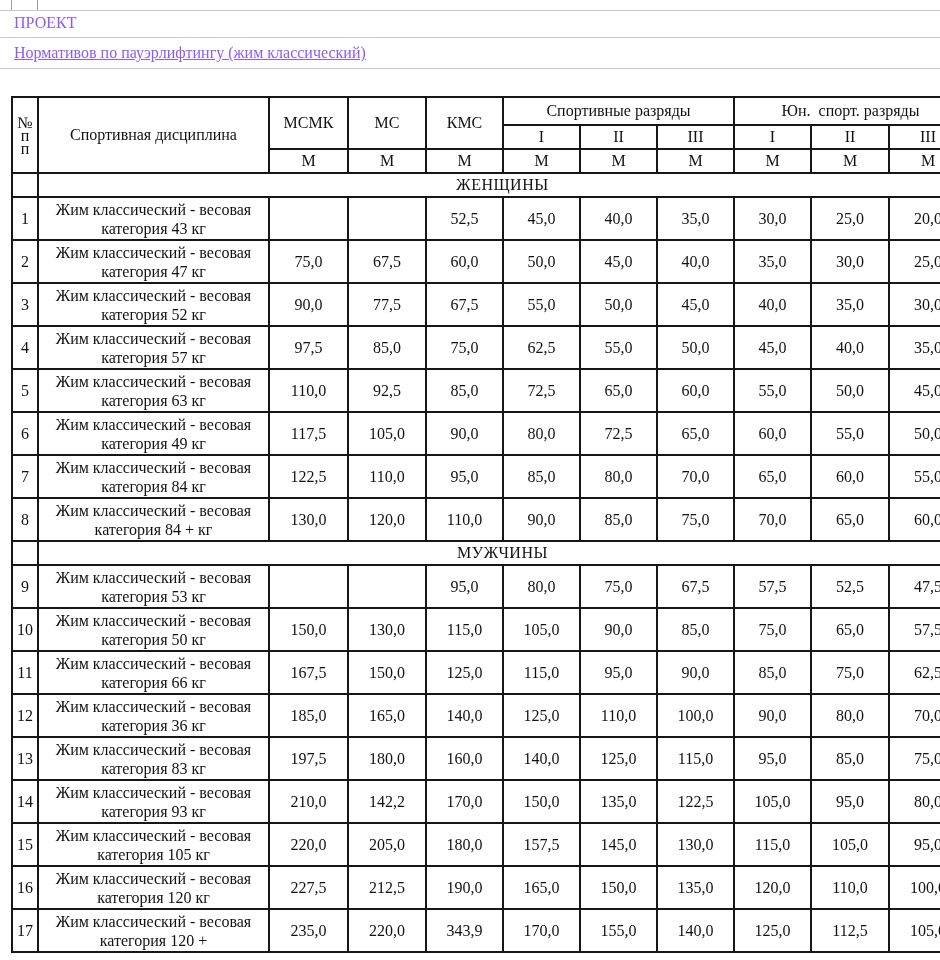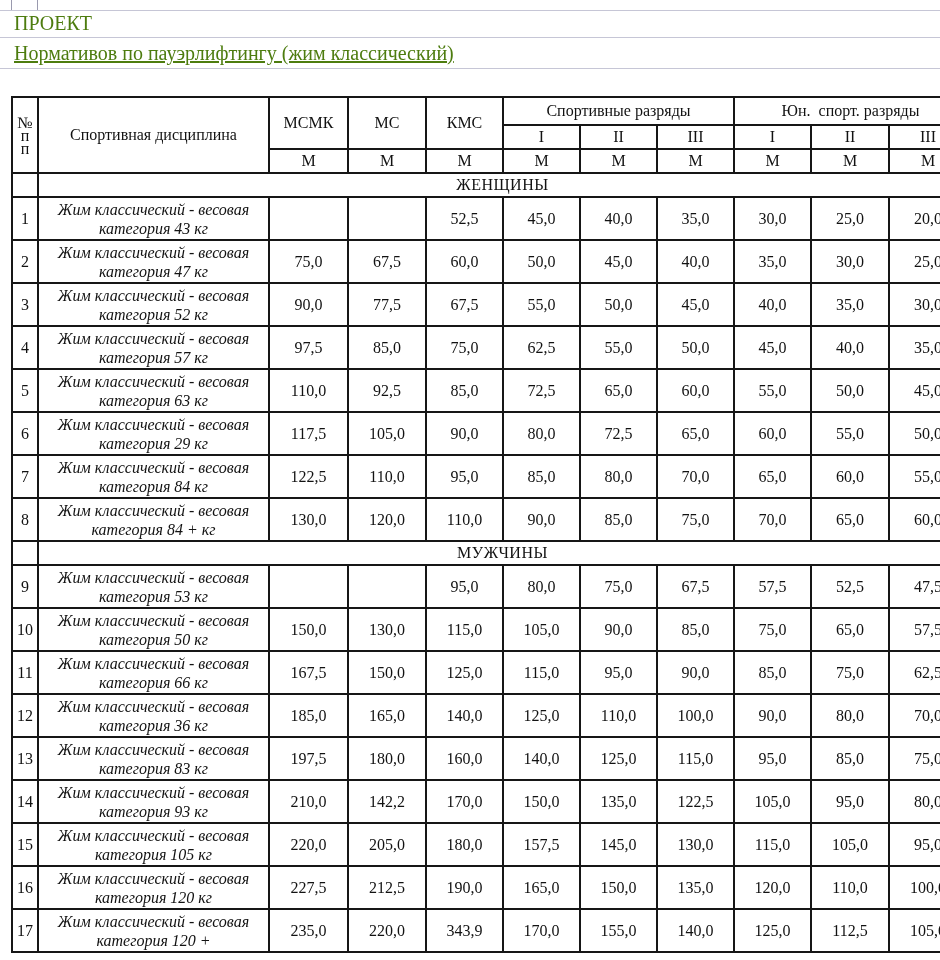--- a/index.html
+++ b/index.html
@@ -9,22 +9,22 @@
     position:relative;
     background:#ffffff;
     font-family:"Liberation Serif", "DejaVu Serif", serif;
     color:#121212;
   }
   
   .hline { position:absolute; left:0; width:940px; height:1px; background:#c6c6d6; }
   .vstub { position:absolute; top:0; width:1px; height:10px; background:#9a9aae; }
   .title-line {
     position:absolute; left:14px;
-    font-size:20px; line-height:24px;
-    white-space:nowrap; color:#4d7c0f;
+    font-size:16px; line-height:24px;
+    white-space:nowrap; color:#8b5cf6;
   }
   #title1 { top:11px; }
   #title2 { top:41px;text-decoration:underline; }
 
   table.std {
     position:absolute; left:11px; top:96px;
     border-collapse:collapse;
     table-layout:fixed;
     width:955px;
   }
@@ -39,21 +39,21 @@
   }
   tr.h1 th { height:26px; }
   tr.h2 th { height:22px; }
   tr.h3 th { height:22px; }
   th.c-numh { font-size:12px; line-height:13px; }
   th.group { white-space:pre;font-family:Liberation Serif, serif; }
   tr.band td { height:22px; }
   td.band-label { font-weight:bold; font-size:17px; letter-spacing:0.5px; }
   tr.data-row { height:43px; }
   td.c-disc { text-align:left; padding:1px 4px 1px 4px; font-size:15px; line-height:19px; }
-  td.c-disc .dline { display:block; white-space:nowrap;font-style:italic; }
+  td.c-disc .dline { display:block; white-space:nowrap; }
   td.c-ms { font-weight:bold; }
 </style>
 </head>
 <body>
 
 <div class="hline" style="top:10px"></div>
 <div class="hline" style="top:37px"></div>
 <div class="hline" style="top:68px"></div>
 <div class="vstub" style="left:11px"></div>
 <div class="vstub" style="left:37px"></div>
@@ -187,21 +187,21 @@
         <td>65,0</td>
         <td>60,0</td>
         <td>55,0</td>
         <td>50,0</td>
         <td>45,0</td>
       </tr>
       <tr class="data-row">
         <td>6</td>
         <td class="c-disc">
           <span class="dline">Жим классический - весовая</span>
-          <span class="dline">категория 29 кг</span>
+          <span class="dline">категория 49 кг</span>
         </td>
         <td>117,5</td>
         <td class="c-ms">105,0</td>
         <td>90,0</td>
         <td>80,0</td>
         <td>72,5</td>
         <td>65,0</td>
         <td>60,0</td>
         <td>55,0</td>
         <td>50,0</td>

